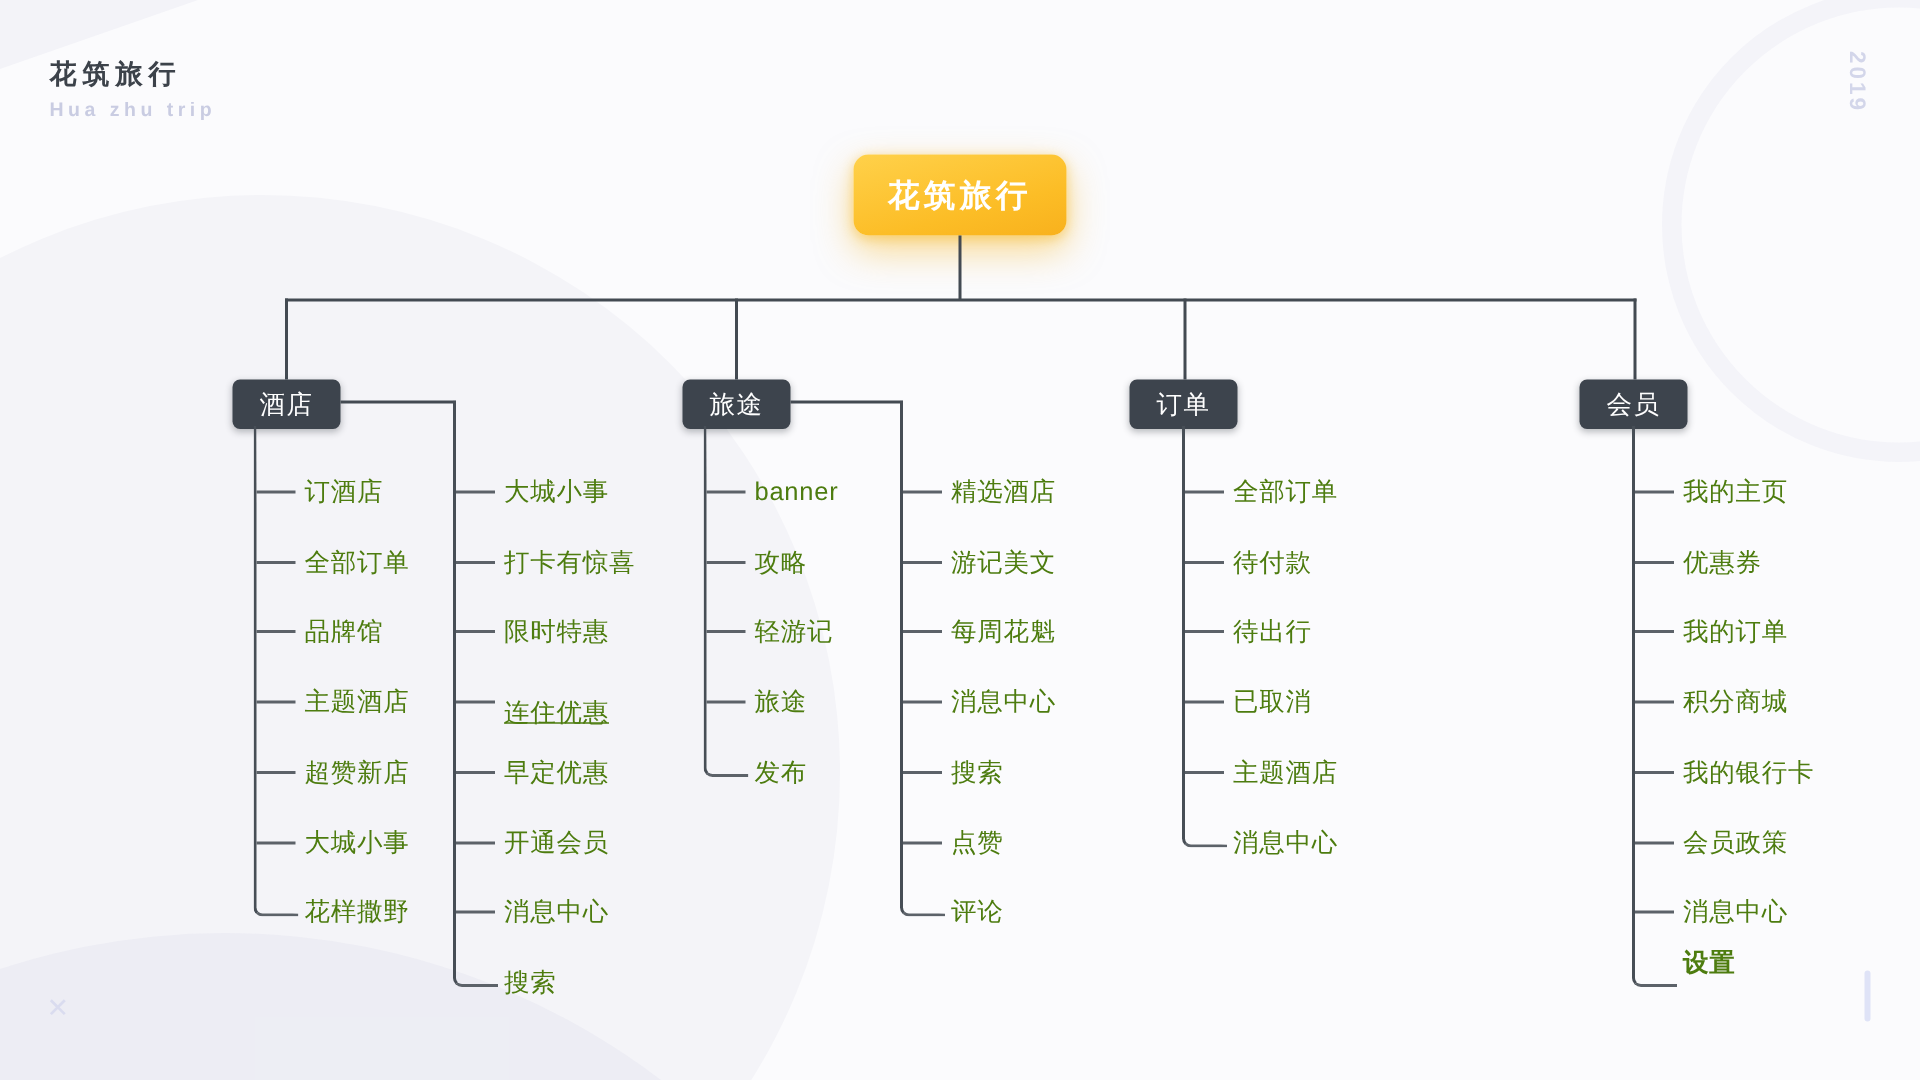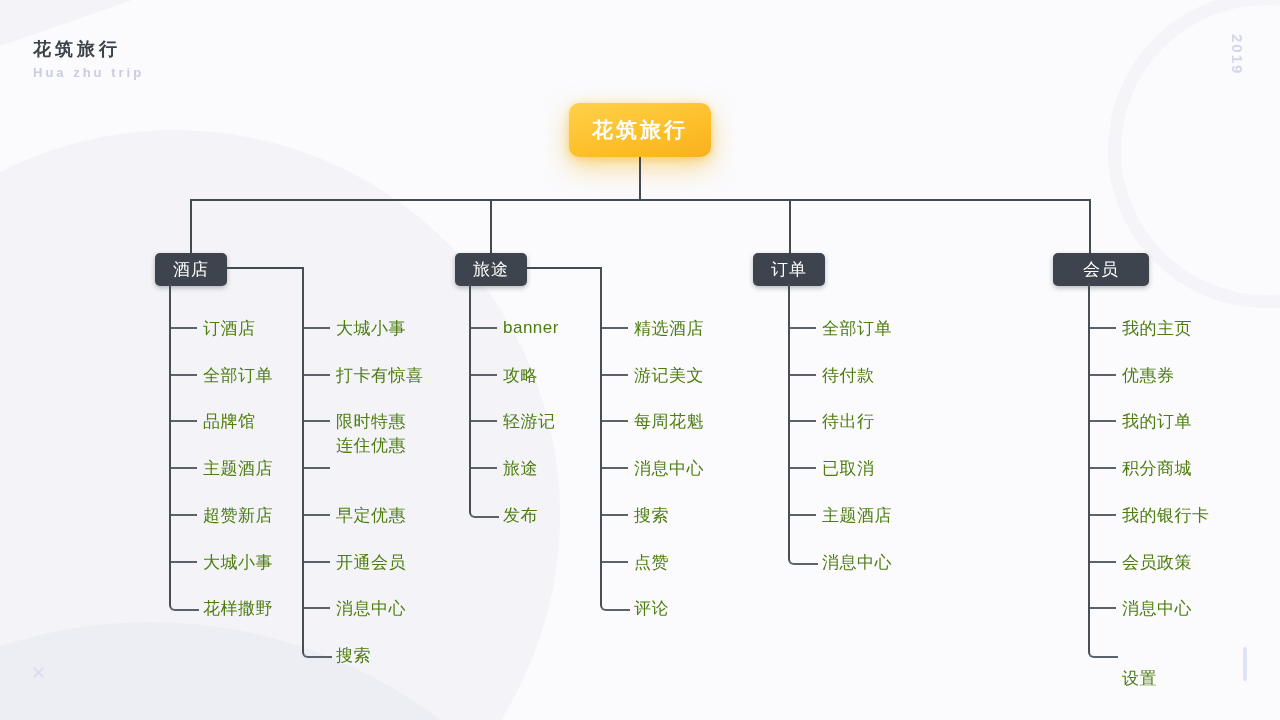--- a/index.html
+++ b/index.html
@@ -90,21 +90,21 @@
       <div class="item-label" style="left: 203px; top: 608.2px;">花样撒野</div>
       <div class="line" style="left: 227px; top: 267px; width: 77px; height: 2px;"></div>
       <div class="spine" style="left: 302px; top: 267px; width: 28px; height: 388.9px;"></div>
       <div class="tickline" style="left: 304px; top: 327px; width: 26px; height: 2px;"></div>
       <div class="item-label" style="left: 336px; top: 328px;">大城小事</div>
       <div class="tickline" style="left: 304px; top: 373.7px; width: 26px; height: 2px;"></div>
       <div class="item-label" style="left: 336px; top: 374.7px;">打卡有惊喜</div>
       <div class="tickline" style="left: 304px; top: 420.4px; width: 26px; height: 2px;"></div>
       <div class="item-label" style="left: 336px; top: 421.4px;">限时特惠</div>
       <div class="tickline" style="left: 304px; top: 467.1px; width: 26px; height: 2px;"></div>
-      <div class="item-label" style="left: 336px; top: 445px;">连住优惠</div>
+      <div class="item-label" style="left: 336px; top: 475px; text-decoration: underline;">连住优惠</div>
       <div class="tickline" style="left: 304px; top: 513.8px; width: 26px; height: 2px;"></div>
       <div class="item-label" style="left: 336px; top: 514.8px;">早定优惠</div>
       <div class="tickline" style="left: 304px; top: 560.5px; width: 26px; height: 2px;"></div>
       <div class="item-label" style="left: 336px; top: 561.5px;">开通会员</div>
       <div class="tickline" style="left: 304px; top: 607.2px; width: 26px; height: 2px;"></div>
       <div class="item-label" style="left: 336px; top: 608.2px;">消息中心</div>
       <div class="item-label" style="left: 336px; top: 654.9px;">搜索</div>
       <div class="line" style="left: 490px; top: 199px; width: 2px; height: 54px;"></div>
       <div class="branch-box" style="left: 455px; top: 253px; width: 72px; height: 33px;">
         <span>旅途</span>
@@ -144,34 +144,34 @@
       <div class="tickline" style="left: 790px; top: 373.7px; width: 26px; height: 2px;"></div>
       <div class="item-label" style="left: 822px; top: 374.7px;">待付款</div>
       <div class="tickline" style="left: 790px; top: 420.4px; width: 26px; height: 2px;"></div>
       <div class="item-label" style="left: 822px; top: 421.4px;">待出行</div>
       <div class="tickline" style="left: 790px; top: 467.1px; width: 26px; height: 2px;"></div>
       <div class="item-label" style="left: 822px; top: 468.1px;">已取消</div>
       <div class="tickline" style="left: 790px; top: 513.8px; width: 26px; height: 2px;"></div>
       <div class="item-label" style="left: 822px; top: 514.8px;">主题酒店</div>
       <div class="item-label" style="left: 822px; top: 561.5px;">消息中心</div>
       <div class="line" style="left: 1089px; top: 199px; width: 2px; height: 54px;"></div>
-      <div class="branch-box" style="left: 1053px; top: 253px; width: 96px; height: 33px;">
+      <div class="branch-box" style="left: 1053px; top: 253px; width: 72px; height: 33px;">
         <span>会员</span>
       </div>
       <div class="spine" style="left: 1088px; top: 284px; width: 28px; height: 371.9px;"></div>
       <div class="tickline" style="left: 1090px; top: 327px; width: 26px; height: 2px;"></div>
       <div class="item-label" style="left: 1122px; top: 328px;">我的主页</div>
       <div class="tickline" style="left: 1090px; top: 373.7px; width: 26px; height: 2px;"></div>
       <div class="item-label" style="left: 1122px; top: 374.7px;">优惠券</div>
       <div class="tickline" style="left: 1090px; top: 420.4px; width: 26px; height: 2px;"></div>
       <div class="item-label" style="left: 1122px; top: 421.4px;">我的订单</div>
       <div class="tickline" style="left: 1090px; top: 467.1px; width: 26px; height: 2px;"></div>
       <div class="item-label" style="left: 1122px; top: 468.1px;">积分商城</div>
       <div class="tickline" style="left: 1090px; top: 513.8px; width: 26px; height: 2px;"></div>
       <div class="item-label" style="left: 1122px; top: 514.8px;">我的银行卡</div>
       <div class="tickline" style="left: 1090px; top: 560.5px; width: 26px; height: 2px;"></div>
       <div class="item-label" style="left: 1122px; top: 561.5px;">会员政策</div>
       <div class="tickline" style="left: 1090px; top: 607.2px; width: 26px; height: 2px;"></div>
       <div class="item-label" style="left: 1122px; top: 608.2px;">消息中心</div>
-      <div class="item-label" style="left: 1122px; top: 678px;">设置</div>
+      <div class="item-label" style="left: 1122px; top: 642px; font-weight: bold;">设置</div>
     </div>
 
 </div>
 
 </body></html>

